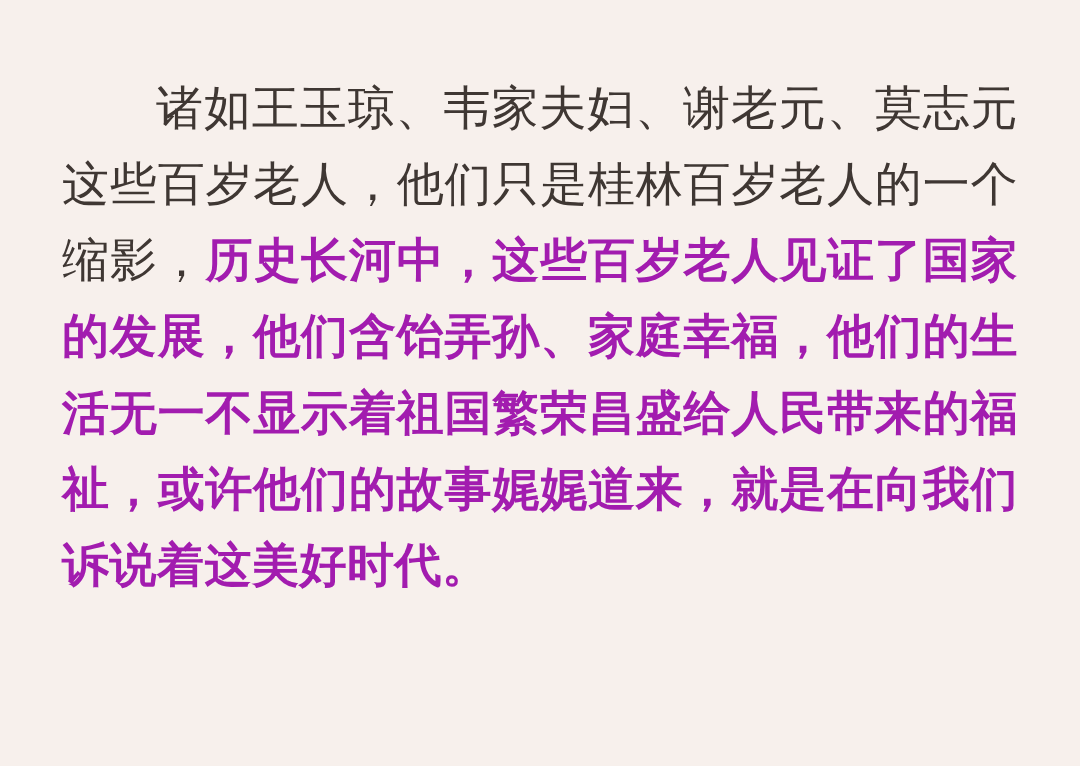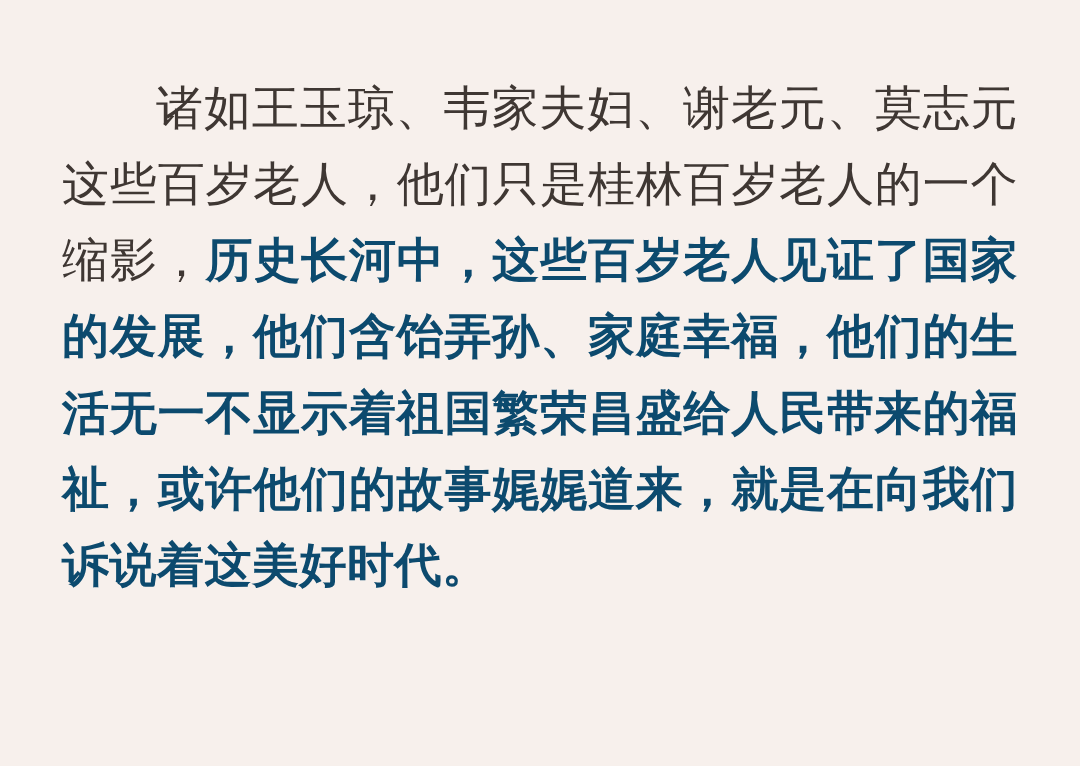--- a/index.html
+++ b/index.html
@@ -32,21 +32,21 @@
   .para {
     margin: 0;
     text-indent: 2em;
   }
   .seg-normal {
     font-weight: 400;
     color: #3f3733;
   }
   .seg-strong {
     font-weight: 700;
-    color: #0c4a6e;
+    color: #a21caf;
   }
 </style>
 </head>
 <body>
 
 <div class="page">
   <div class="article-body">
     <p class="para"><span class="seg-normal">诸如王玉琼、韦家夫妇、谢老元、莫志元这些百岁老人，他们只是桂林百岁老人的一个缩影，</span><span class="seg-strong">历史长河中，这些百岁老人见证了国家的发展，他们含饴弄孙、家庭幸福，他们的生活无一不显示着祖国繁荣昌盛给人民带来的福祉，或许他们的故事娓娓道来，就是在向我们诉说着这美好时代。</span></p>
   </div>
 </div>

